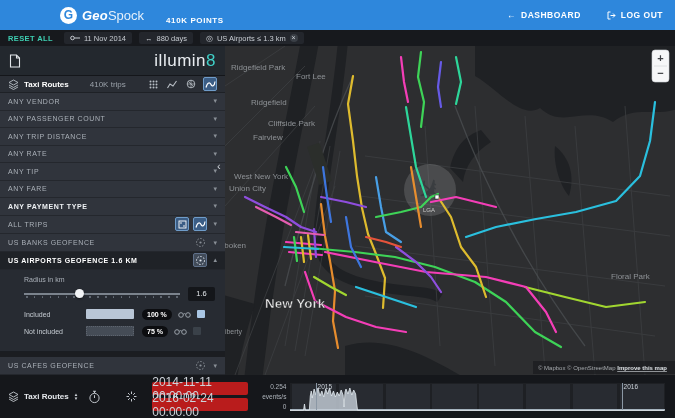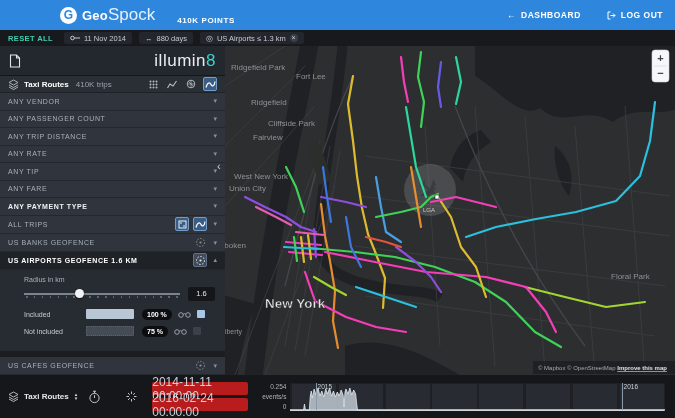--- a/index.html
+++ b/index.html
@@ -6,22 +6,22 @@
   html,body { background:#0e0f11; }
   .app { position:relative; width:675px; height:418px; overflow:hidden;
          font-family:"Liberation Sans", sans-serif; background:#1b1d21; }
 
   
   .topbar { position:absolute; left:0; top:0; width:675px; height:30px;
             background:#2e87dc; display:flex; align-items:center; padding:0 12px; color:#fff; }
   .brand { display:flex; align-items:center; margin-left:48px; }
   .brand-circle { width:17px; height:17px; border-radius:50%; background:#fff; color:#2e87dc;
                   font-weight:bold; font-size:12px; line-height:17px; text-align:center; margin-right:5px; }
-  .brand-bold { font-weight:bold; font-size:13px; letter-spacing:.2px; }
-  .brand-light { font-weight:normal; font-size:17px; color:rgba(255,255,255,.88); }
+  .brand-bold { font-weight:bold; font-size:13px; letter-spacing:.2px;font-style:italic; }
+  .brand-light { font-weight:normal; font-size:13px; color:rgba(255,255,255,.88); }
   .points { font-size:8px; font-weight:bold; letter-spacing:.6px; margin-left:22px; margin-top:10px; }
   .topbar-right { margin-left:auto; display:flex; align-items:center; gap:26px; }
   .top-link { display:flex; align-items:center; gap:5px; font-size:8.5px; font-weight:bold;
               letter-spacing:.5px; cursor:pointer; }
 
   
   .filterbar { position:absolute; left:0; top:30px; width:675px; height:16px; background:#17191d;
                display:flex; align-items:center; gap:7px; padding:0 8px; font-size:7.5px; color:#c7ccd2; }
   .reset { color:#3ecfb2; font-weight:bold; letter-spacing:.4px; margin-right:4px; }
   .fchip { display:flex; align-items:center; gap:4px; background:#23262c; border-radius:2px;
@@ -33,21 +33,21 @@
   
   .sidebar { position:absolute; left:0; top:46px; width:225px; height:329px; background:#1b1d21;
              display:flex; flex-direction:column; z-index:5; }
   .side-top { height:34px; background:rgba(36,40,46,.97); display:flex; align-items:center;
               justify-content:space-between; padding:0 9px; border-bottom:1px solid #14161a; }
   .illumin { font-size:17px; font-weight:300; color:#e8ecf0; letter-spacing:.5px; }
   .illumin b { font-weight:300; color:#3fd0c8; }
   .layer-head { height:19px; background:#2a2e35; display:flex; align-items:center; padding:0 8px;
                 border-bottom:1px solid #1e2126; }
   .layer-title { font-size:8px; font-weight:bold; color:#fff; margin-left:5px; }
-  .layer-sub { font-size:8px; color:#9aa1a9; margin-left:7px; }
+  .layer-sub { font-size:8px; color:#9aa1a9; margin-left:21px; }
   .layer-icons { margin-left:auto; display:flex; align-items:center; gap:5px; }
   .mini-btn { width:14px; height:14px; display:flex; align-items:center; justify-content:center; border-radius:2px; }
   .mini-btn.active { background:#3b5d85; border:1px solid #6f9cc9; }
 
   .frow { height:17.5px; background:#30343c; border-bottom:1px solid #24272d; display:flex;
           align-items:center; padding:0 8px; }
   .frow-label { font-size:7px; letter-spacing:.6px; color:#aab0b8; }
   .frow-label.bright { color:#eef1f4; font-weight:bold; }
   .chev { margin-left:auto; color:#8a9097; font-size:7px; }
   .row-icons { margin-left:auto; display:flex; align-items:center; gap:4px; }

